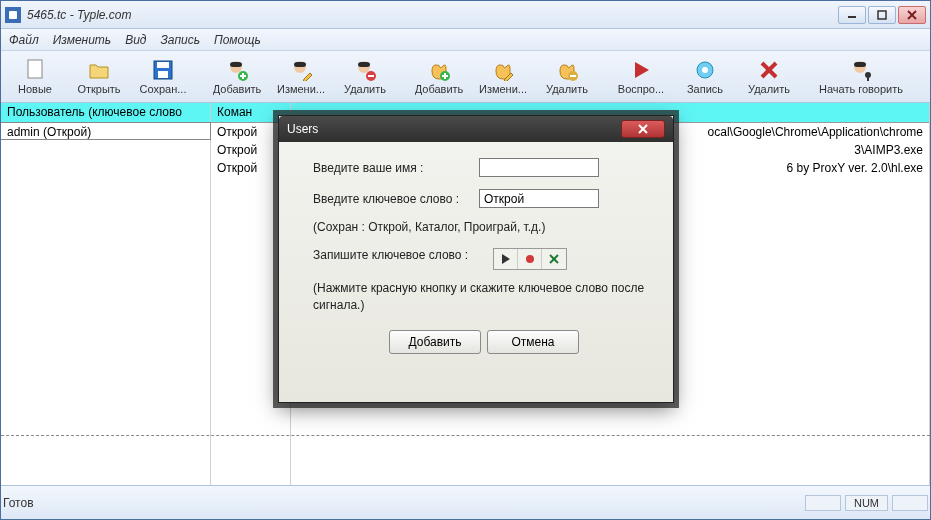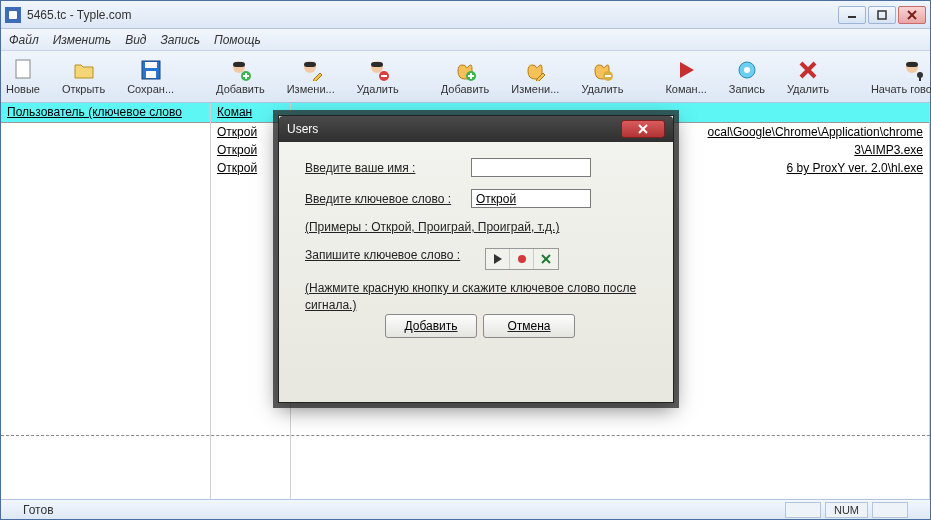--- a/index.html
+++ b/index.html
@@ -21,20 +21,21 @@
       flex-direction: column;
       box-shadow: 0 0 8px rgba(0,0,0,0.3);
     }
     .titlebar {
       height: 28px;
       background: linear-gradient(#f0f5fc, #dde7f5);
       display: flex;
       align-items: center;
       padding: 0 4px;
       border-bottom: 1px solid #b0c4de;
+      font-style: italic;
     }
     .titlebar-icon {
       width: 16px; height: 16px;
       background: #3a6db5;
       margin-right: 6px;
       position: relative;
     }
     .titlebar-icon::after {
       content: '';
       position: absolute;
@@ -67,21 +68,21 @@
       color: #333;
     }
     .menubar span { cursor: pointer; font-style: italic; }
     .toolbar {
       height: 52px;
       background: linear-gradient(#f0f5fc, #dde8f5);
       display: flex;
       align-items: center;
       padding: 2px 4px;
       border-bottom: 1px solid #b0c4de;
-      gap: 20px;
+      gap: 4px;
     }
     .tb-sep { width: 6px; }
     .tb-btn {
       display: flex;
       flex-direction: column;
       align-items: center;
       justify-content: center;
       width: 60px;
       height: 48px;
       border: 1px solid transparent;
@@ -93,21 +94,21 @@
     .tb-btn.wide { width: 96px; }
     .tb-icon { width: 22px; height: 22px; margin-bottom: 2px; display:flex;align-items:center;justify-content:center; }
     .tb-label { white-space: nowrap; overflow: hidden; text-overflow: ellipsis; max-width: 100%; }
     .content {
       flex: 1;
       display: flex;
       background: #fff;
       position: relative;
       overflow: hidden;
     }
-    .col { display: flex; flex-direction: column; border-right: 1px solid #d0d0d0; text-decoration: underline; }
+    .col { display: flex; flex-direction: column; border-right: 1px solid #d0d0d0; }
     .col:last-child { border-right: none; }
     .col-header {
       height: 20px;
       background: #5ef5f5;
       color: #000;
       padding: 2px 6px;
       border-bottom: 1px solid #999;
       white-space: nowrap;
       overflow: hidden;
     }
@@ -128,26 +129,26 @@
     .col2 { width: 80px; }
     .col3 { flex: 1; }
     .divider-row {
       position: absolute;
       left: 0; right: 0;
       top: 332px;
       height: 0;
       border-top: 1px dashed #888;
     }
     .statusbar {
-      height: 20px;
+      height: 34px;
       background: linear-gradient(#f3f7fd, #dde8f5);
       border-top: 1px solid #b0c4de;
       display: flex;
       align-items: center;
-      padding: 0 22px;
+      padding: 0 2px;
       font-size: 12px;
       color: #333;
     }
     .statusbar .status-text { flex: 1; }
     .num-box {
       border: 1px solid #b5c5dc;
       background: #eef3fa;
       padding: 1px 8px;
       margin-left: 4px;
       font-size: 11px;
@@ -189,24 +190,23 @@
       border: 1px solid #7a2020;
       border-radius: 3px;
       color: #fff;
       display: flex; align-items: center; justify-content: center;
       font-weight: bold;
       font-size: 11px;
       cursor: pointer;
     }
     .dialog-body {
       flex: 1;
-      padding: 16px 18px 8px 26px;
+      padding: 16px 18px 8px 34px;
       font-size: 12px;
       color: #222;
-      text-decoration: underline;
     }
     .dlg-row { display: flex; align-items: center; margin-bottom: 12px; }
     .dlg-label { width: 166px; }
     .dlg-input {
       width: 120px;
       height: 19px;
       border: 1px solid #7a7a7a;
       background: #fff;
       padding: 0 4px;
       font-size: 12px;
@@ -215,21 +215,21 @@
     .dlg-rec { display: flex; align-items: flex-start; margin-bottom: 10px; }
     .rec-btns { display: inline-flex; border: 1px solid #999; background: #f2f2ec; }
     .rec-btn {
       width: 24px; height: 20px;
       display: flex; align-items: center; justify-content: center;
       border-right: 1px solid #ccc;
       cursor: pointer;
       font-size: 11px;
     }
     .rec-btn:last-child { border-right: none; }
-    .dlg-hint { line-height: 1.4; }
+    .dlg-hint { margin-bottom: 16px; line-height: 1.4; }
     .dlg-btns { display: flex; justify-content: center; gap: 6px; }
     .dlg-btn {
       width: 92px; height: 24px;
       background: linear-gradient(#fdfdfd, #e4e4e0);
       border: 1px solid #8a8a8a;
       border-radius: 3px;
       cursor: pointer;
       font-size: 12px;
     }
     
@@ -363,21 +363,21 @@
         </div>
       <div class="tb-label">Удалить</div>
     </div>
     <div class="tb-sep"></div>
     <div class="tb-btn">
       <div class="tb-icon">
           <svg width="20" height="20">
             <path d="M4 2l14 8-14 8z" fill="#c62f2f"></path>
           </svg>
         </div>
-      <div class="tb-label">Коман...</div>
+      <div class="tb-label">Воспро...</div>
     </div>
     <div class="tb-btn">
       <div class="tb-icon">
           <svg width="20" height="20">
             <circle cx="10" cy="10" r="8" fill="#6fcff2" stroke="#2a8bb5"></circle>
             <circle cx="10" cy="10" r="3" fill="#fff"></circle>
           </svg>
         </div>
       <div class="tb-label">Запись</div>
     </div>
@@ -400,20 +400,21 @@
             <rect x="17" y="18" width="2" height="4" fill="#333"></rect>
           </svg>
         </div>
       <div class="tb-label">Начать говорить</div>
     </div>
   </div>
 
   <div class="content">
     <div class="col col1">
       <div class="col-header">Пользователь (ключевое слово</div>
+      <div class="cell selected">admin (Открой)</div>
     </div>
     <div class="col col2">
       <div class="col-header">Коман</div>
       <div class="cell">Открой</div>
       <div class="cell">Открой</div>
       <div class="cell">Открой</div>
     </div>
     <div class="col col3">
       <div class="col-header"> </div>
       <div class="cell" style="text-align:right">ocal\Google\Chrome\Application\chrome</div>
@@ -444,21 +445,21 @@
     </div>
     <div class="dialog-body">
       <div class="dlg-row">
         <div class="dlg-label">Введите ваше имя :</div>
         <input class="dlg-input" value="" style="">
       </div>
       <div class="dlg-row">
         <div class="dlg-label">Введите ключевое слово :</div>
         <input class="dlg-input" value="Открой" style="">
       </div>
-      <div class="dlg-note">(Примеры : Открой, Проиграй, Проиграй, т.д.)</div>
+      <div class="dlg-note">(Сохран : Открой, Каталог, Проиграй, т.д.)</div>
       <div class="dlg-rec">
         <div class="dlg-label" style="width:180px">Запишите ключевое слово :</div>
         <div class="rec-btns">
           <div class="rec-btn">
               <svg width="9" height="10">
                 <path d="M1 0l8 5-8 5z" fill="#333"></path>
               </svg>
             </div>
           <div class="rec-btn">
               <svg width="10" height="10">

